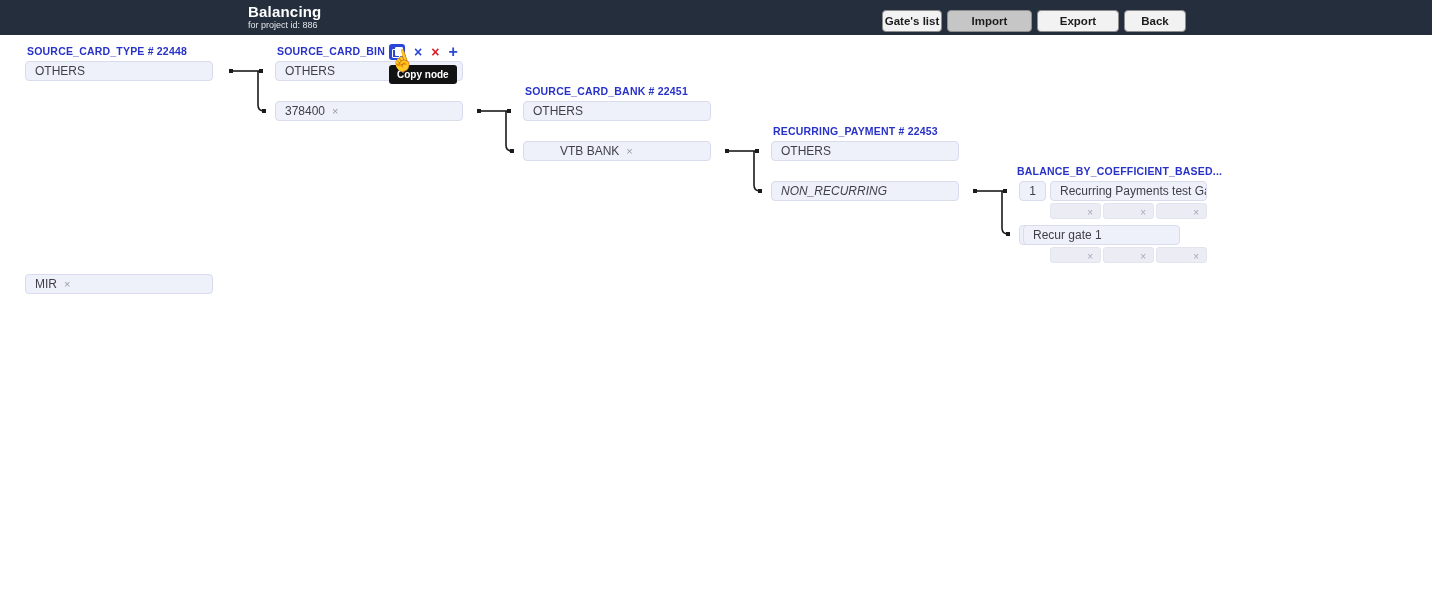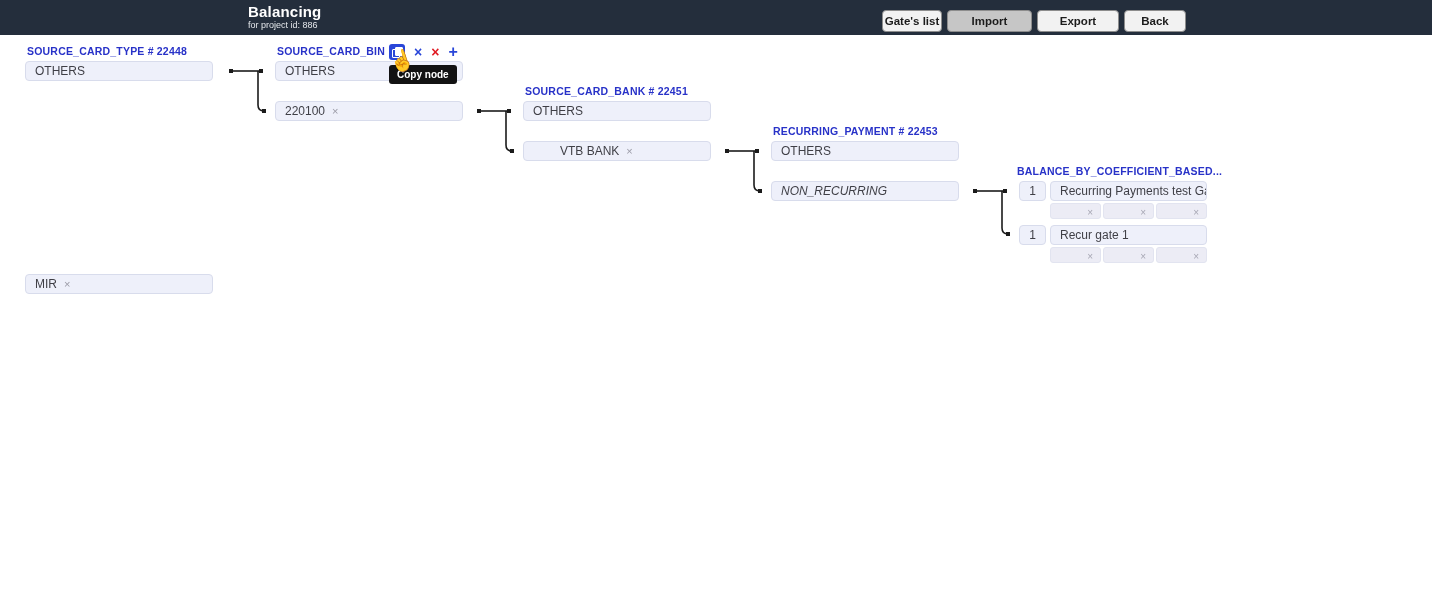--- a/index.html
+++ b/index.html
@@ -104,21 +104,21 @@
         <span class="copyglyph"></span>
       </span>
     <span class="tbx blue">×</span>
     <span class="tbx red">×</span>
     <span class="tbx blue plus">+</span>
   </div>
   <div class="node" style="left:275px;top:61px;">
     <span>OTHERS</span>
   </div>
   <div class="node" style="left:275px;top:101px;">
-    <span>220100</span><span class="x">×</span>
+    <span>378400</span><span class="x">×</span>
   </div>
 
   <div class="ctitle" style="left:525px;top:85px;">SOURCE_CARD_BANK # 22451</div>
   <div class="node" style="left:523px;top:101px;">
     <span>OTHERS</span>
   </div>
   <div class="node" style="left:523px;top:141px;padding-left:36px;">
     <span>VTB BANK</span><span class="x">×</span>
   </div>
 
@@ -138,21 +138,21 @@
   <div class="node" style="left:1050px;top:181px;width:157px;">
     <span>Recurring Payments test Gate</span>
   </div>
   <div class="subcell" style="left:1050px;top:203px;"><span class="subx">×</span></div>
   <div class="subcell" style="left:1103px;top:203px;"><span class="subx">×</span></div>
   <div class="subcell" style="left:1156px;top:203px;"><span class="subx">×</span></div>
 
   <div class="node coeff" style="left:1019px;top:225px;">
     <span>1</span>
   </div>
-  <div class="node" style="left:1050px;top:225px;width:157px;">
+  <div class="node" style="left:1023px;top:225px;width:157px;">
     <span>Recur gate 1</span>
   </div>
   <div class="subcell" style="left:1050px;top:247px;"><span class="subx">×</span></div>
   <div class="subcell" style="left:1103px;top:247px;"><span class="subx">×</span></div>
   <div class="subcell" style="left:1156px;top:247px;"><span class="subx">×</span></div>
 
   <div class="tooltip">Copy node</div>
   <div class="cursor">☝</div>
 
 </div>

